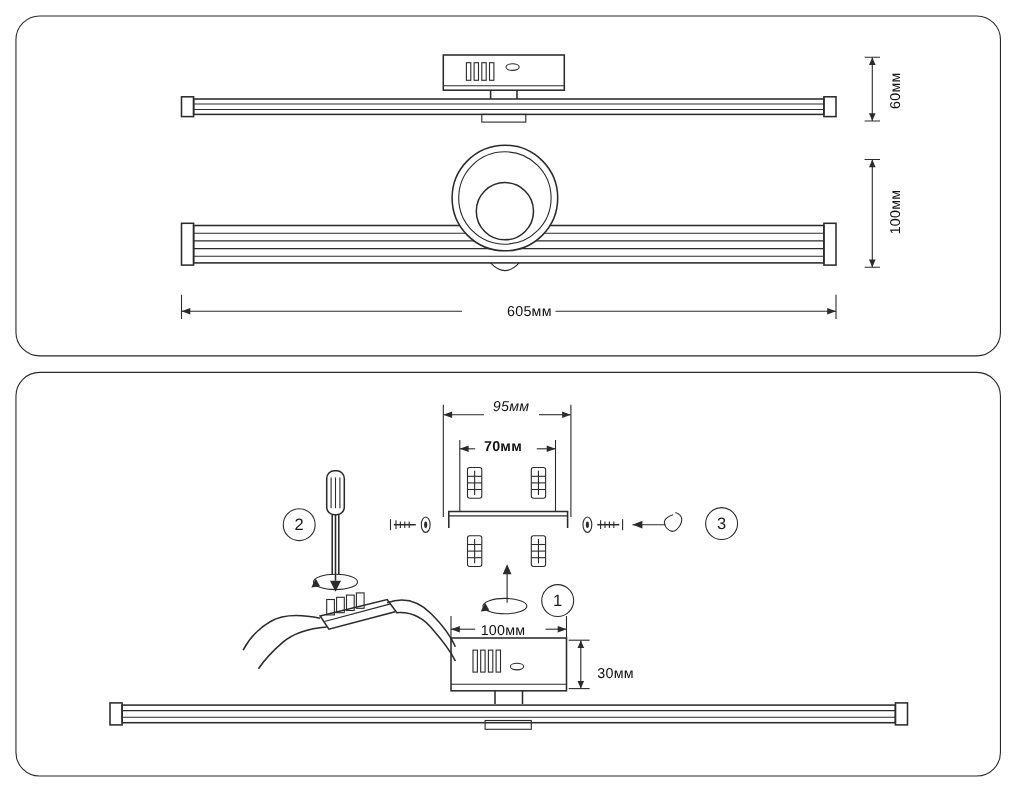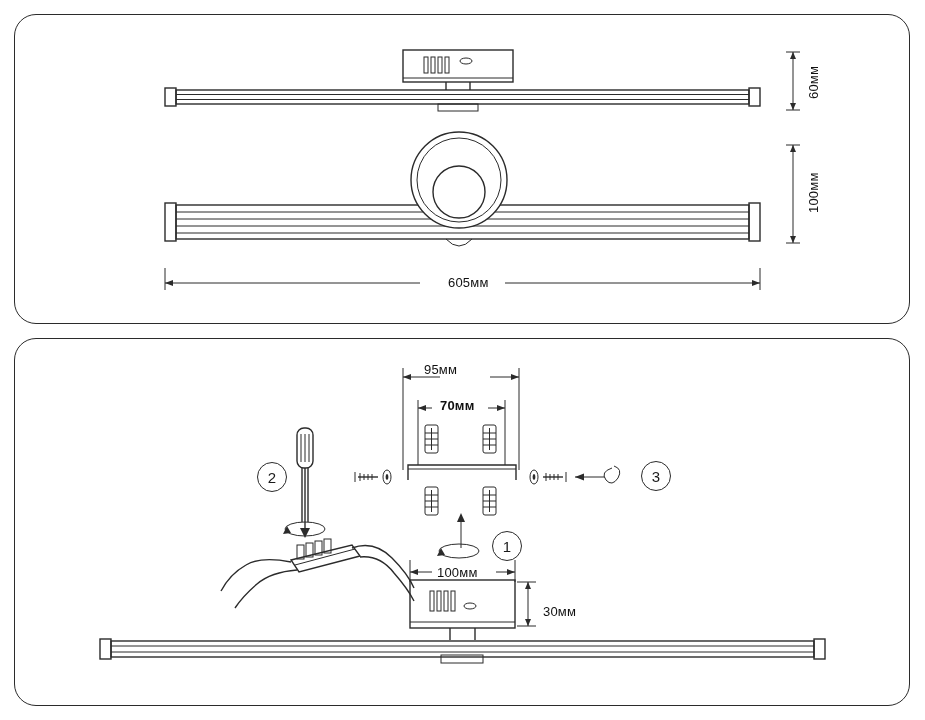--- a/index.html
+++ b/index.html
@@ -128,21 +128,21 @@
       <line class="ln thin" x1="505" y1="283" x2="760" y2="283"></line>
       <path class="fillblk" d="M165 283 l8 -3 l0 6 z"></path>
       <path class="fillblk" d="M760 283 l-8 -3 l0 6 z"></path>
     </g>
   </svg>
 
   <div class="lbl vert" style="left:806px; top:99px;">60мм</div>
 
   <div class="lbl vert" style="left:806px; top:213px;">100мм</div>
 
-  <div class="lbl" style="left:448px; top:275px;">605мм</div>
+  <div class="lbl" style="left:461px; top:275px;">605мм</div>
 
   <div class="panel" id="panel-bot"></div>
 
   <svg width="925" height="720">
 
     <g>
       <line class="ln thin" x1="403" y1="368" x2="403" y2="470"></line>
       <line class="ln thin" x1="519" y1="368" x2="519" y2="470"></line>
       <line class="ln thin" x1="403" y1="377" x2="440" y2="377"></line>
       <line class="ln thin" x1="490" y1="377" x2="519" y2="377"></line>
@@ -298,21 +298,21 @@
 
     <g>
       <line class="ln thin" x1="517" y1="582" x2="536" y2="582"></line>
       <line class="ln thin" x1="517" y1="626" x2="536" y2="626"></line>
       <line class="ln thin" x1="528" y1="582" x2="528" y2="626"></line>
       <path class="fillblk" d="M528 582 l-3 7 l6 0 z"></path>
       <path class="fillblk" d="M528 626 l-3 -7 l6 0 z"></path>
     </g>
   </svg>
 
-  <div class="lbl" style="left:424px; top:362px;">95мм</div>
+  <div class="lbl" style="left:448px; top:362px;font-style:italic;">95мм</div>
 
   <div class="lbl" style="left:440px; top:398px;font-weight:bold;">70мм</div>
 
   <div class="lbl" style="left:437px; top:565px;">100мм</div>
 
   <div class="lbl" style="left:543px; top:604px;">30мм</div>
 
   <div class="circnum" style="left:257px; top:462px;">2</div>
 
   <div class="circnum" style="left:641px; top:461px;">3</div>

